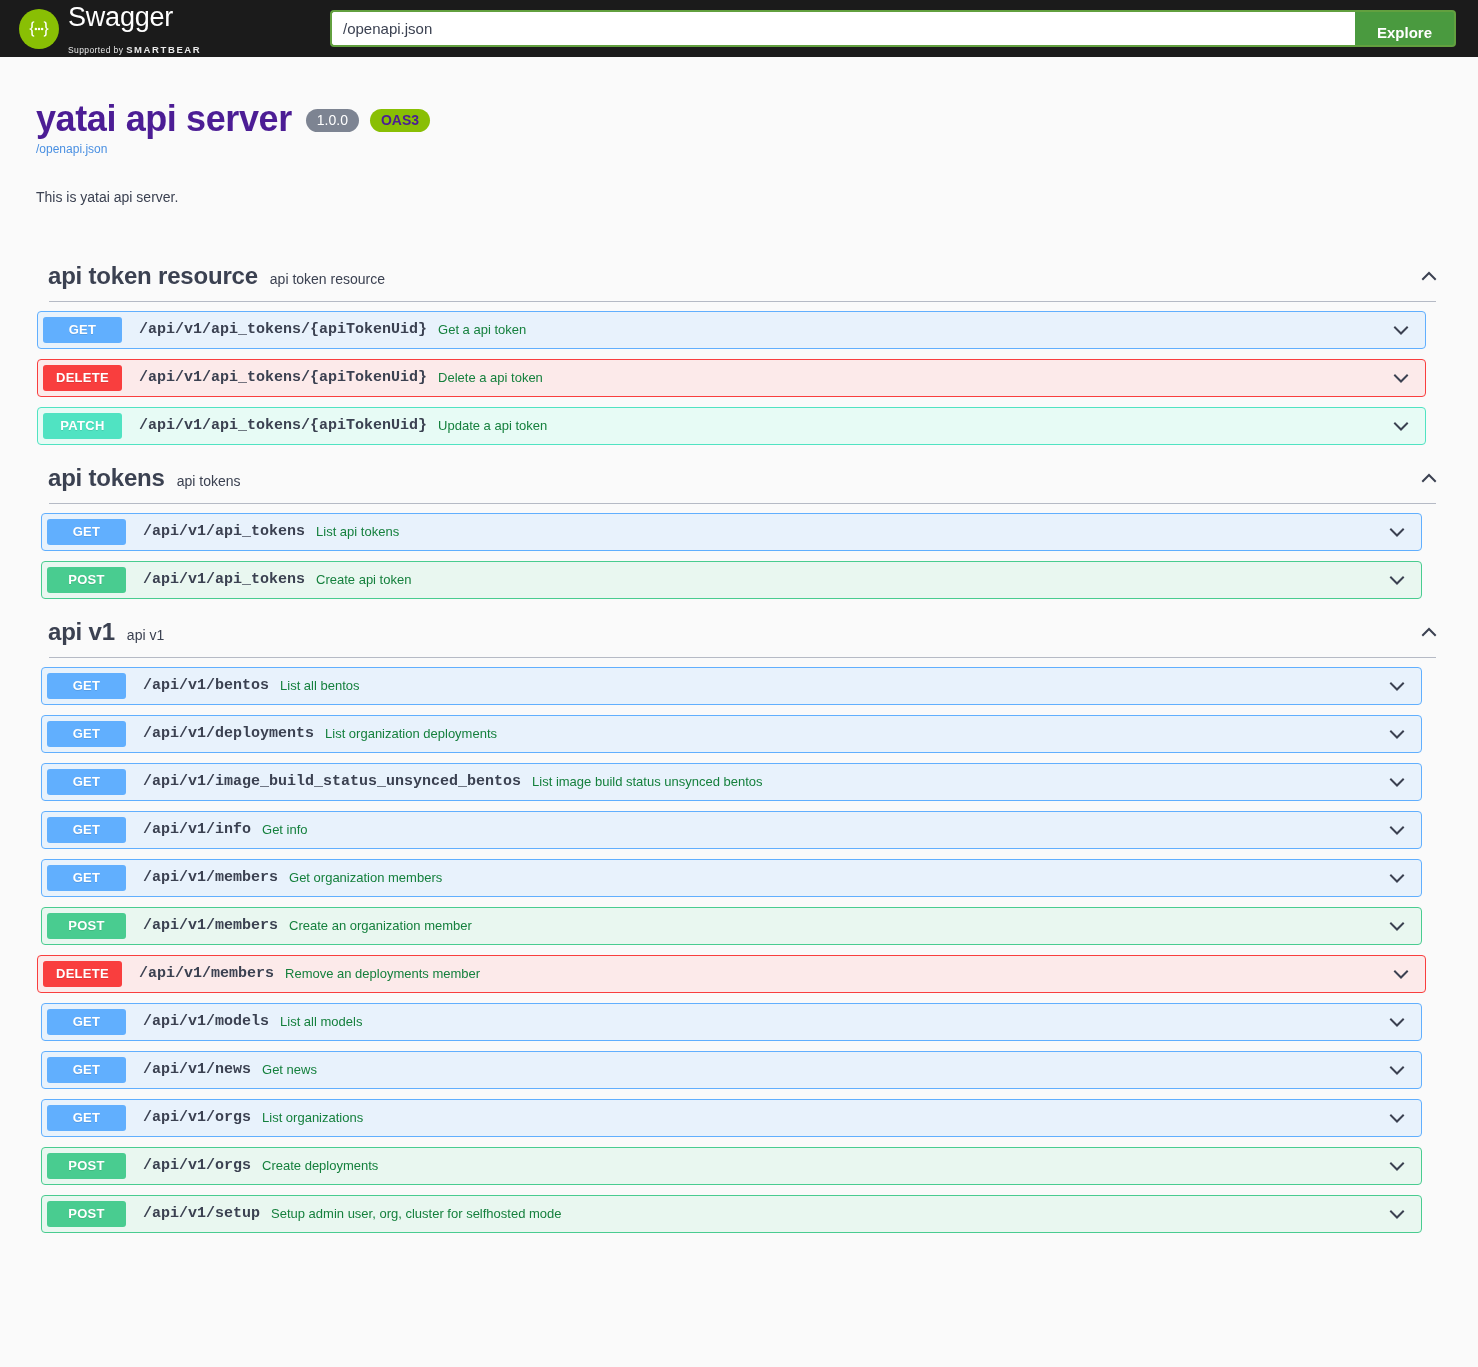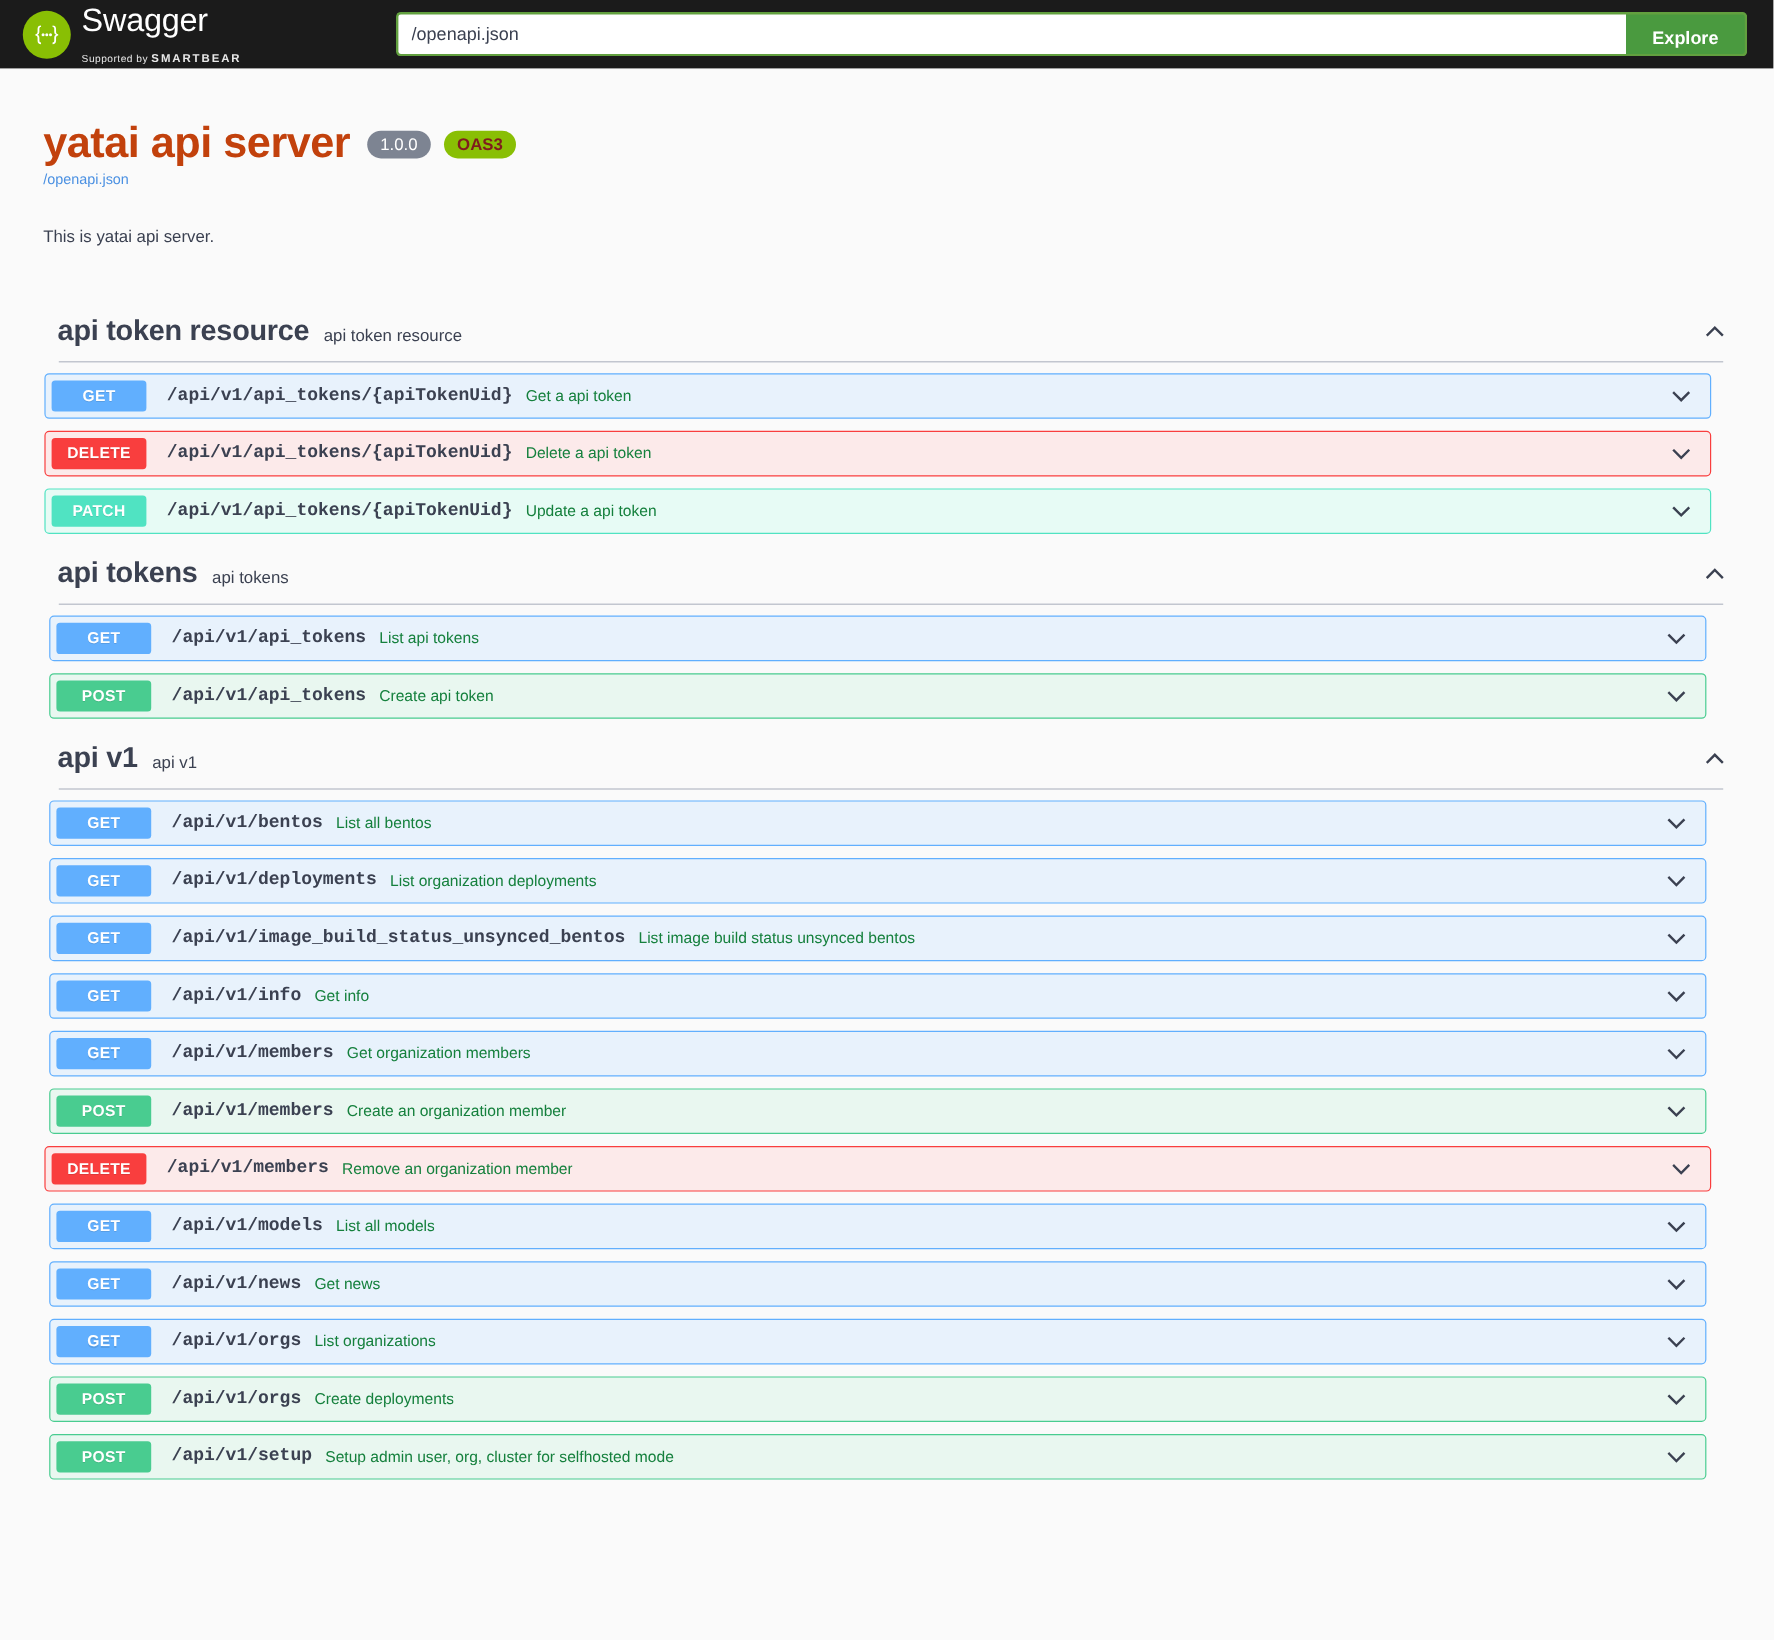--- a/index.html
+++ b/index.html
@@ -115,41 +115,41 @@
     margin: 42px 0 0 7px;
   }
   .info-title-row {
     display: flex;
     align-items: center;
     flex-wrap: wrap;
   }
   .api-title {
     font-size: 36px;
     font-weight: 700;
-    color: #c2410c;
+    color: #4c1d95;
     font-family: "Liberation Sans", sans-serif;
     letter-spacing: -0.4px;
     margin: 0;
     line-height: 1.1;
   }
   .badge-version {
     background: #7d8492;
     color: #ffffff;
     font-size: 14px;
     font-weight: 400;
     border-radius: 57px;
     padding: 3px 11px 4px;
     margin-left: 14px;
     position: relative;
     top: 2px;
     font-family: "Liberation Sans", sans-serif;
   }
   .badge-oas {
     background: #89bf04;
-    color: #7f1d1d;
+    color: #4c1d95;
     font-size: 14px;
     font-weight: 700;
     border-radius: 57px;
     padding: 3px 11px 4px;
     margin-left: 11px;
     position: relative;
     top: 2px;
     font-family: "Liberation Sans", sans-serif;
   }
   .info-url {
@@ -449,21 +449,21 @@
             <span class="path">/api/v1/members</span>
             <span class="summary">Create an organization member</span>
             <span class="grow"></span>
             <span class="op-chev"><svg width="20" height="20" viewBox="0 0 20 20" aria-hidden="true">
                 <path d="M4 7.5 L10 13.5 L16 7.5" fill="none" stroke="#3b4151" stroke-width="2" stroke-linecap="square"></path>
               </svg></span>
           </div>
           <div class="op delete op-flush">
             <span class="verb">DELETE</span>
             <span class="path">/api/v1/members</span>
-            <span class="summary">Remove an organization member</span>
+            <span class="summary">Remove an deployments member</span>
             <span class="grow"></span>
             <span class="op-chev"><svg width="20" height="20" viewBox="0 0 20 20" aria-hidden="true">
                 <path d="M4 7.5 L10 13.5 L16 7.5" fill="none" stroke="#3b4151" stroke-width="2" stroke-linecap="square"></path>
               </svg></span>
           </div>
           <div class="op get op-inset">
             <span class="verb">GET</span>
             <span class="path">/api/v1/models</span>
             <span class="summary">List all models</span>
             <span class="grow"></span>

